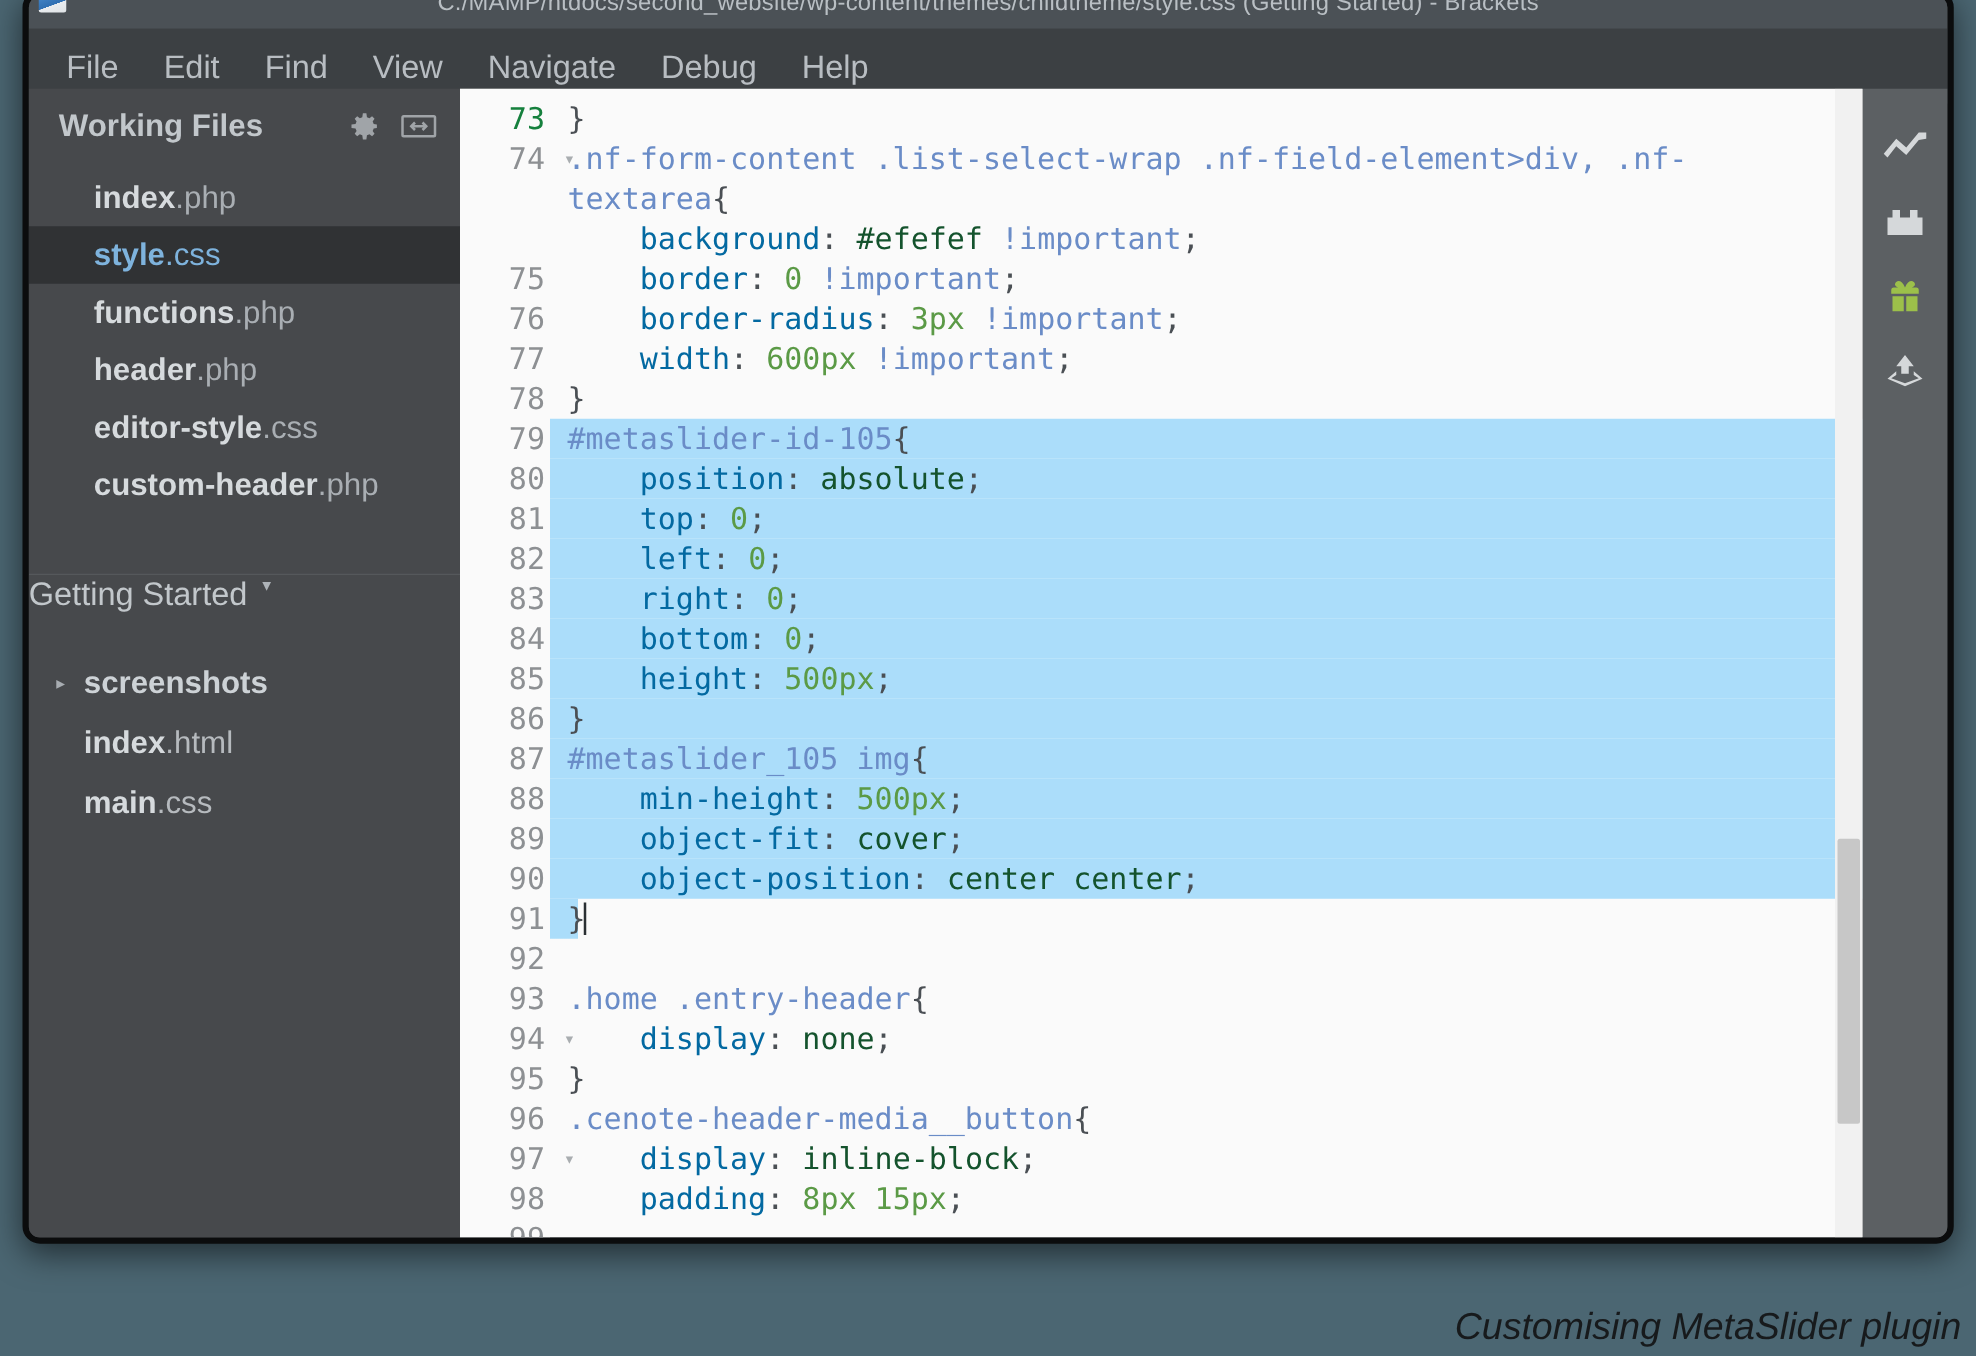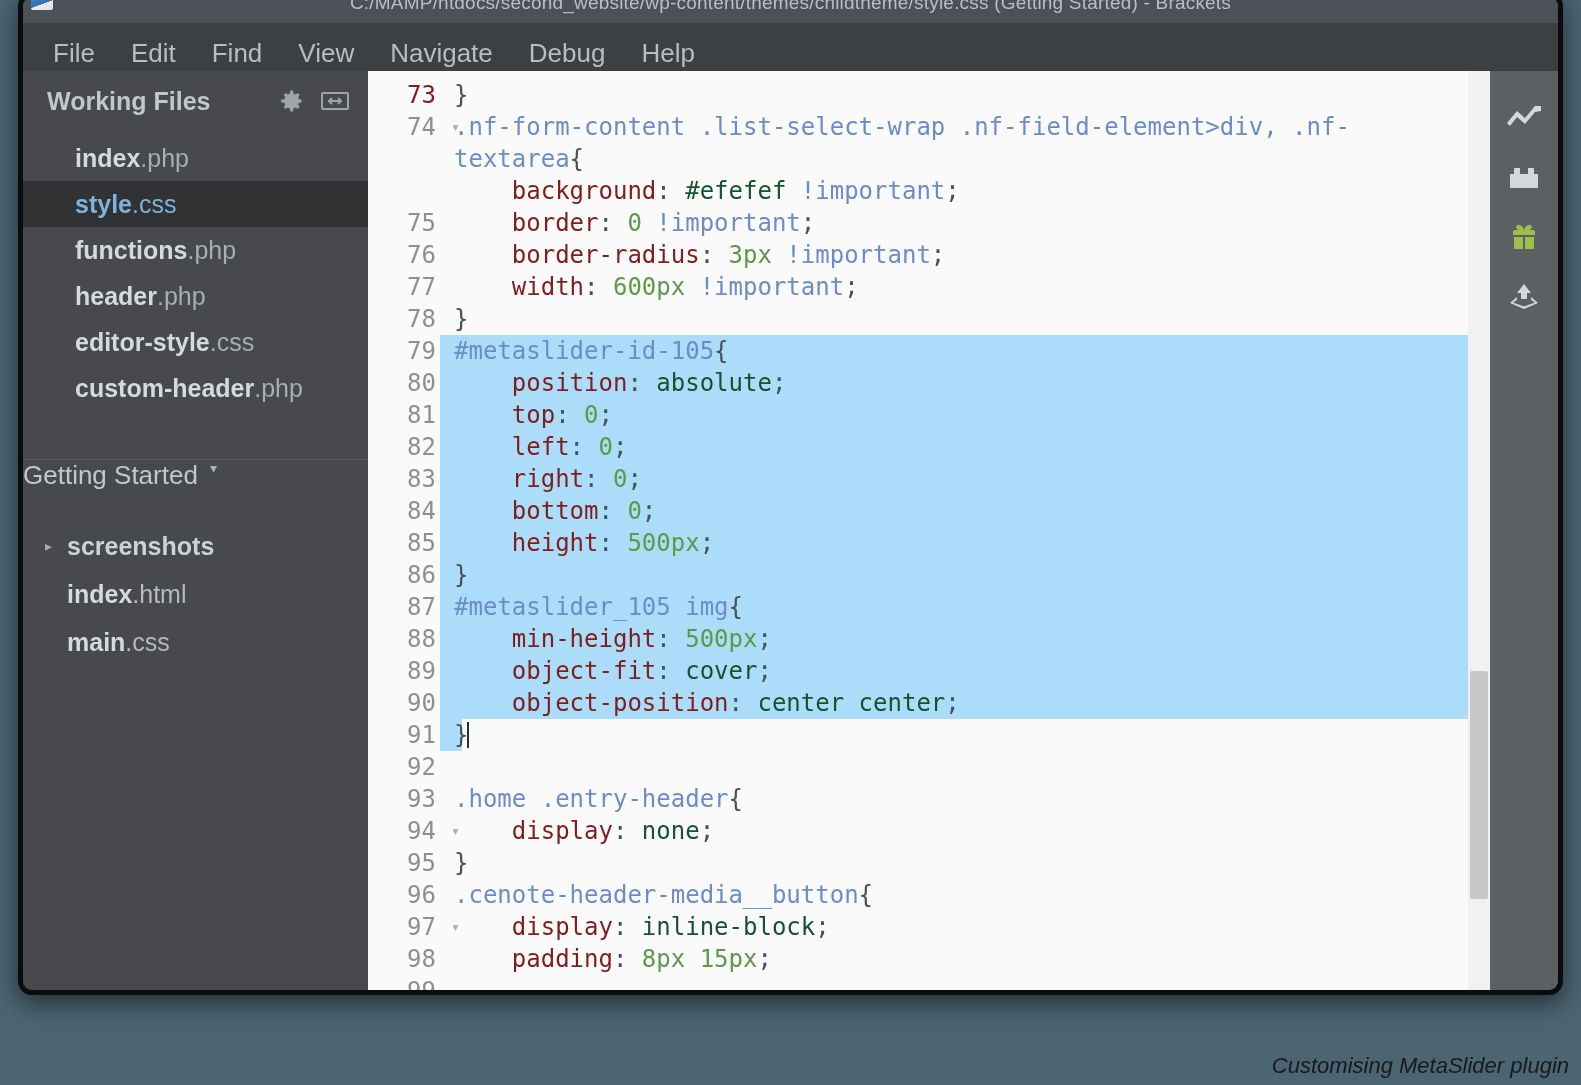--- a/index.html
+++ b/index.html
@@ -188,31 +188,31 @@
     text-align: right;
     padding-right: 4px;
     position: relative;
   }
   .ln-row .fold {
     position: absolute;
     right: -20px;
     color: #a9adb0;
     font-size: 15px;
   }
-  .ln-row.blank-top { color: #7f1d1d; text-align: right; }
+  .ln-row.blank-top { color: #15803d; text-align: right; }
 
   .code-row { color: #3b4045; padding-left: 14px; }
   .code-row.sel { background: #abddfa; }
   .code-row.sel-partial {
     background: linear-gradient(to right,#abddfa 0,#abddfa var(--stop),transparent var(--stop));
   }
 
   
   .t-sel  { color: #6a8cc7; }   
-  .t-prop { color: #7f1d1d; margin-top: 24px; }   
+  .t-prop { color: #0369a1; margin-top: 24px; }   
   .t-num  { color: #5b9a46; }   
   .t-kw   { color: #14532d; }   
   .t-imp  { color: #6a8cc7; }   
   .t-punc { color: #4a4f54; }
   .t-brace{ color: #4a4f54; }
 
   .cursor-caret {
     display: inline-block;
     width: 2px; height: 26px;
     background: #2a2f33;
@@ -249,21 +249,21 @@
     display: flex; align-items: center; justify-content: center;
     margin-bottom: 4px;
     cursor: pointer;
   }
 
   
   #caption {
     position: absolute;
     right: 12px; bottom: 6px;
     color: #171a1c;
-    font-size: 22px;
+    font-size: 30px;
     font-style: italic;
     font-family: "Liberation Sans", sans-serif;
     white-space: nowrap;
     text-align: right;
   }
 </style>
 </head>
 <body>
 
 <div id="app-window">

